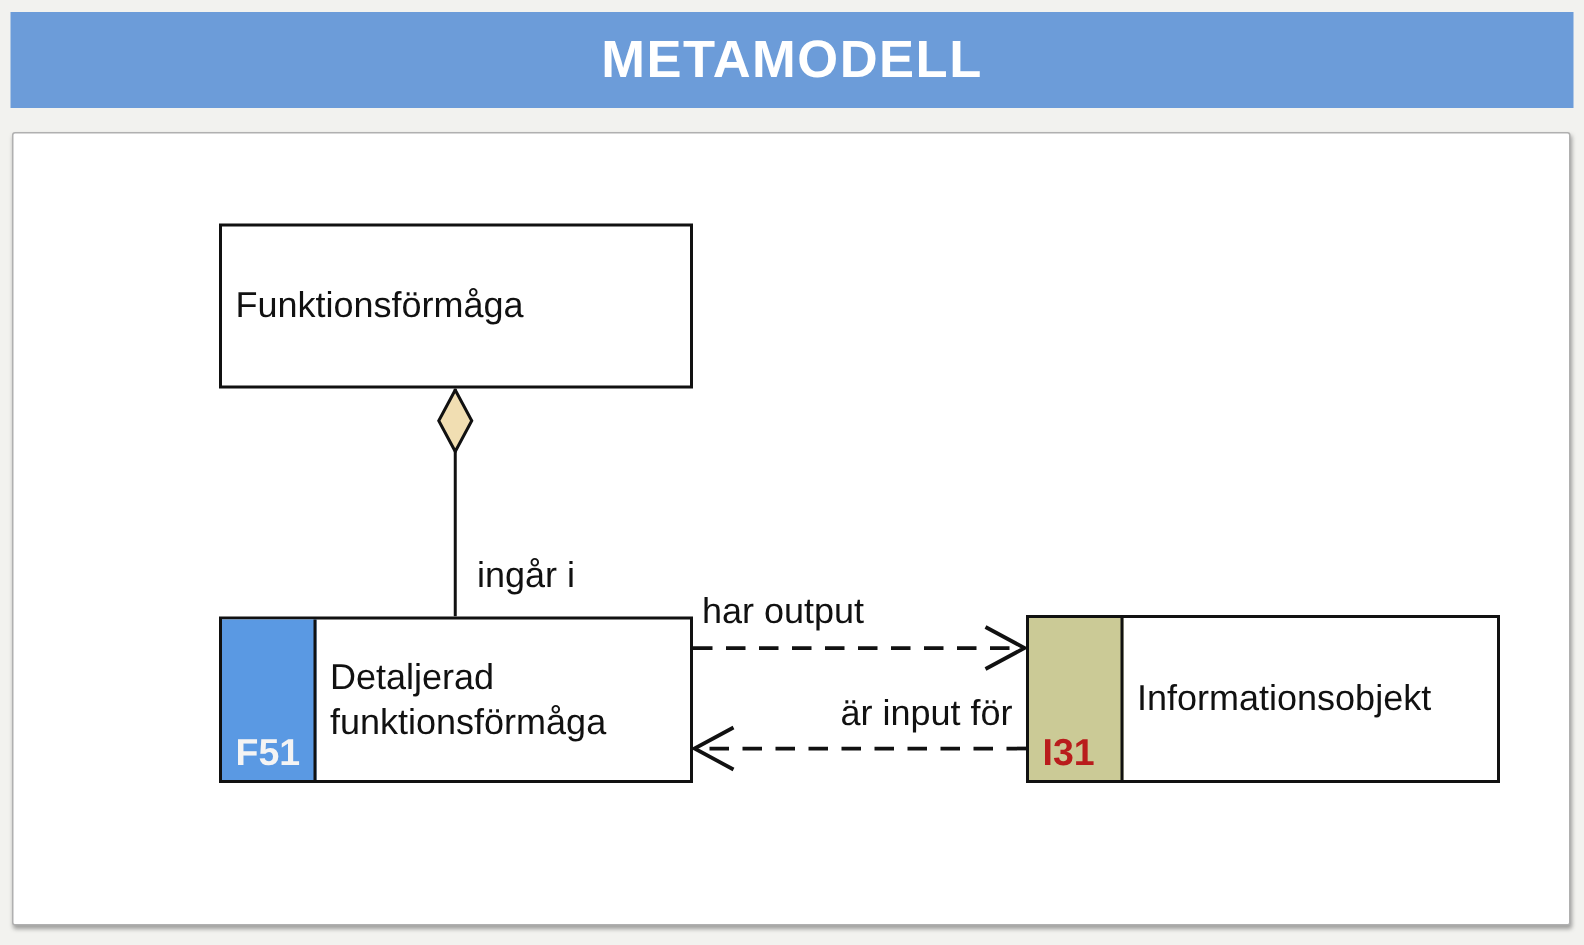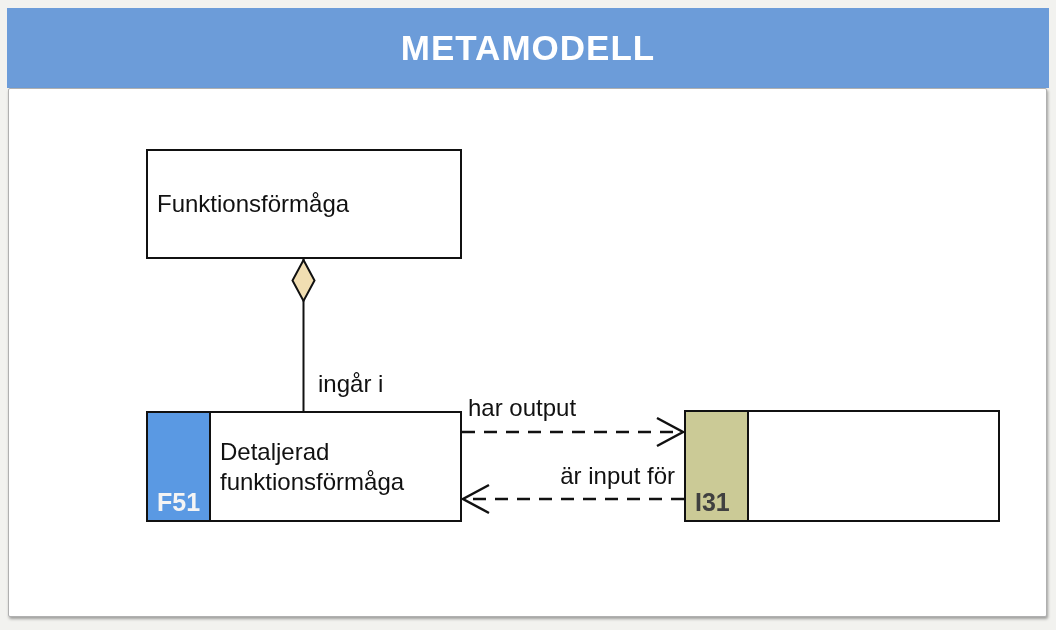--- a/index.html
+++ b/index.html
@@ -6,21 +6,21 @@
   html, body { width: 1056px; height: 630px; }
   body {
     background: #f2f2ef;
     font-family: "Liberation Sans", sans-serif;
     position: relative;
     overflow: hidden;
   }
   .banner {
     position: absolute;
     left: 7px; top: 8px;
-    width: 1042px; height: 80px;
+    width: 1042px; height: 64px;
     display: flex; align-items: center; justify-content: center;
   }
   .banner h1 {
     color: #ffffff;
     font-size: 35px;
     font-weight: bold;
     letter-spacing: 1px;
   }
   .panel {
     position: absolute;
@@ -106,21 +106,22 @@
 
   <div class="node node-f51">
     <div class="node-accent" style="background-color: rgb(90, 153, 227);">
       <span class="node-code" style="color: rgb(244, 244, 244);">F51</span>
     </div>
     <div class="node-label">Detaljerad funktionsförmåga</div>
   </div>
 
   <div class="node node-i31">
     <div class="node-accent" style="background-color: rgb(203, 202, 150);">
-      <span class="node-code" style="color: #404040;">I31</span>
+      <span class="node-code" style="color: #b91c1c;">I31</span>
     </div>
+    <div class="node-label">Informationsobjekt</div>
   </div>
 
   <div class="edge-label edge-label-ingar-i">ingår i</div>
   <div class="edge-label edge-label-ar-input">är input för</div>
   <div class="edge-label edge-label-har-output">har output</div>
 
 </main>
 
 </body></html>

